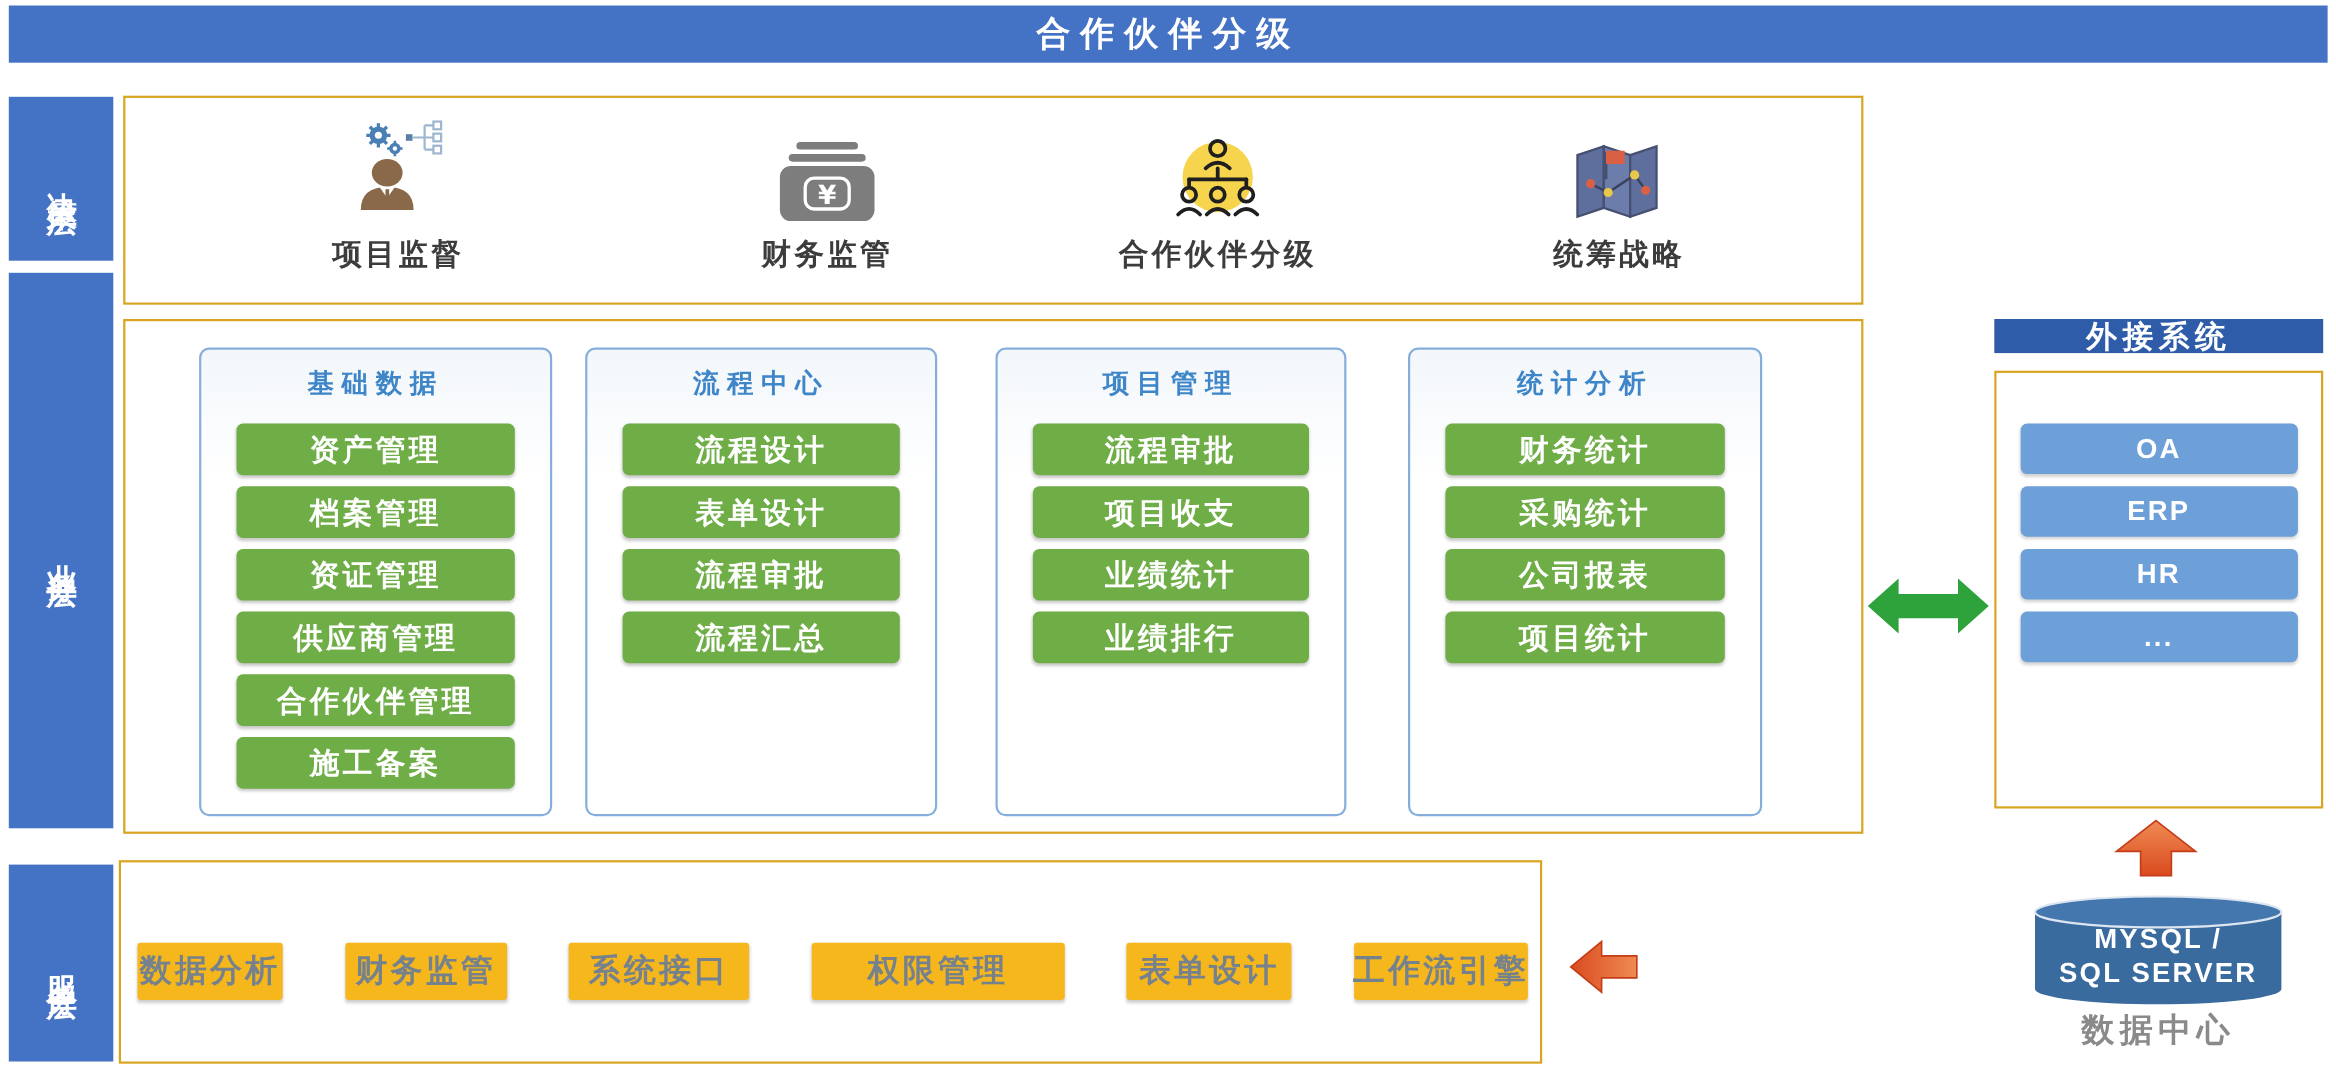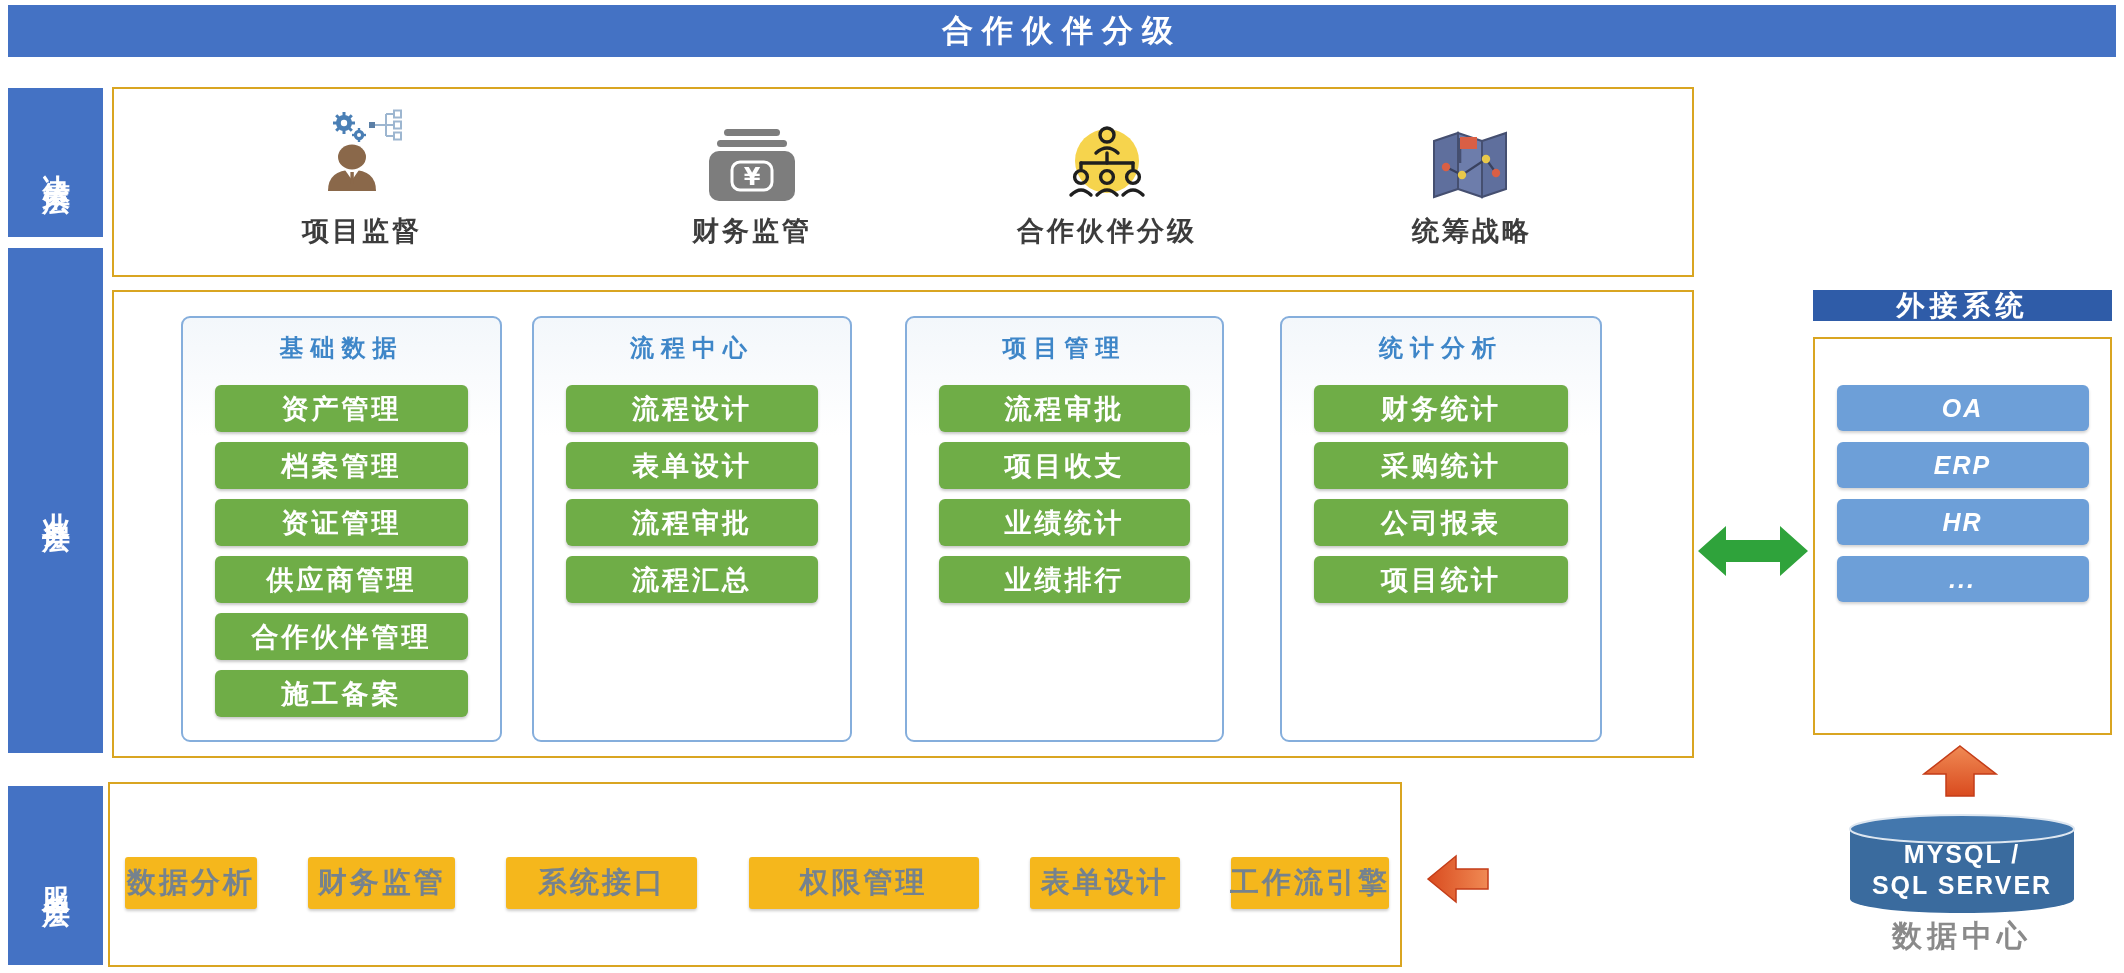--- a/index.html
+++ b/index.html
@@ -45,21 +45,21 @@
              box-shadow:0 2px 3px rgba(0,0,0,0.22);white-space:nowrap;}
 
   
   .ext-header{left:1813px;top:290px;width:299px;height:31px;background:#2F5CA8;color:#fff;
               font-size:28px;font-weight:bold;letter-spacing:5px;
               display:flex;align-items:center;justify-content:center;}
   .ext-body{left:1813px;top:337px;width:299px;height:398px;}
   .ext-btn{width:252px;height:46px;margin:0 auto 11px auto;background:#6D9FD8;border-radius:6px;
            color:#fff;font-size:25px;font-weight:bold;letter-spacing:2px;
            display:flex;align-items:center;justify-content:center;
-           box-shadow:0 2px 3px rgba(0,0,0,0.18);font-style:italic;}
+           box-shadow:0 2px 3px rgba(0,0,0,0.18);}
   .ext-body .ext-btn:first-child{margin-top:46px;}
 
   
   .svc-row{left:15px;top:73px;width:1264px;height:52px;position:absolute;
            display:flex;justify-content:space-between;}
   .svc-btn{height:52px;background:#F5B71C;border-radius:3px;color:#75828E;font-size:29px;
            font-weight:bold;letter-spacing:3px;display:flex;align-items:center;justify-content:center;
            box-shadow:0 2px 3px rgba(0,0,0,0.2);white-space:nowrap;}
 
   
@@ -236,21 +236,21 @@
 </div>
 
 <svg class="abs" style="left:1696px;top:518px;" width="114" height="66" viewBox="0 0 114 66">
   <polygon points="2,33 30,8 30,22 84,22 84,8 112,33 84,58 84,44 30,44 30,58" fill="#2FA33B"></polygon>
 </svg>
 
 <div class="abs gold-box service-box">
   <div class="svc-row">
     <div class="svc-btn" style="width:132px;">数据分析</div>
     <div class="svc-btn" style="width:147px;">财务监管</div>
-    <div class="svc-btn" style="width:191px;">系统接口</div>
+    <div class="svc-btn" style="width:164px;">系统接口</div>
     <div class="svc-btn" style="width:230px;">权限管理</div>
     <div class="svc-btn" style="width:150px;">表单设计</div>
     <div class="svc-btn" style="width:158px;">工作流引擎</div>
   </div>
 </div>
 
 <svg class="abs" style="left:1922px;top:744px;" width="76" height="54" viewBox="0 0 76 54">
   <defs>
       <linearGradient id="gUp" x1="0" y1="0" x2="0" y2="1">
     <stop offset="0" stop-color="#F08A54"></stop>

